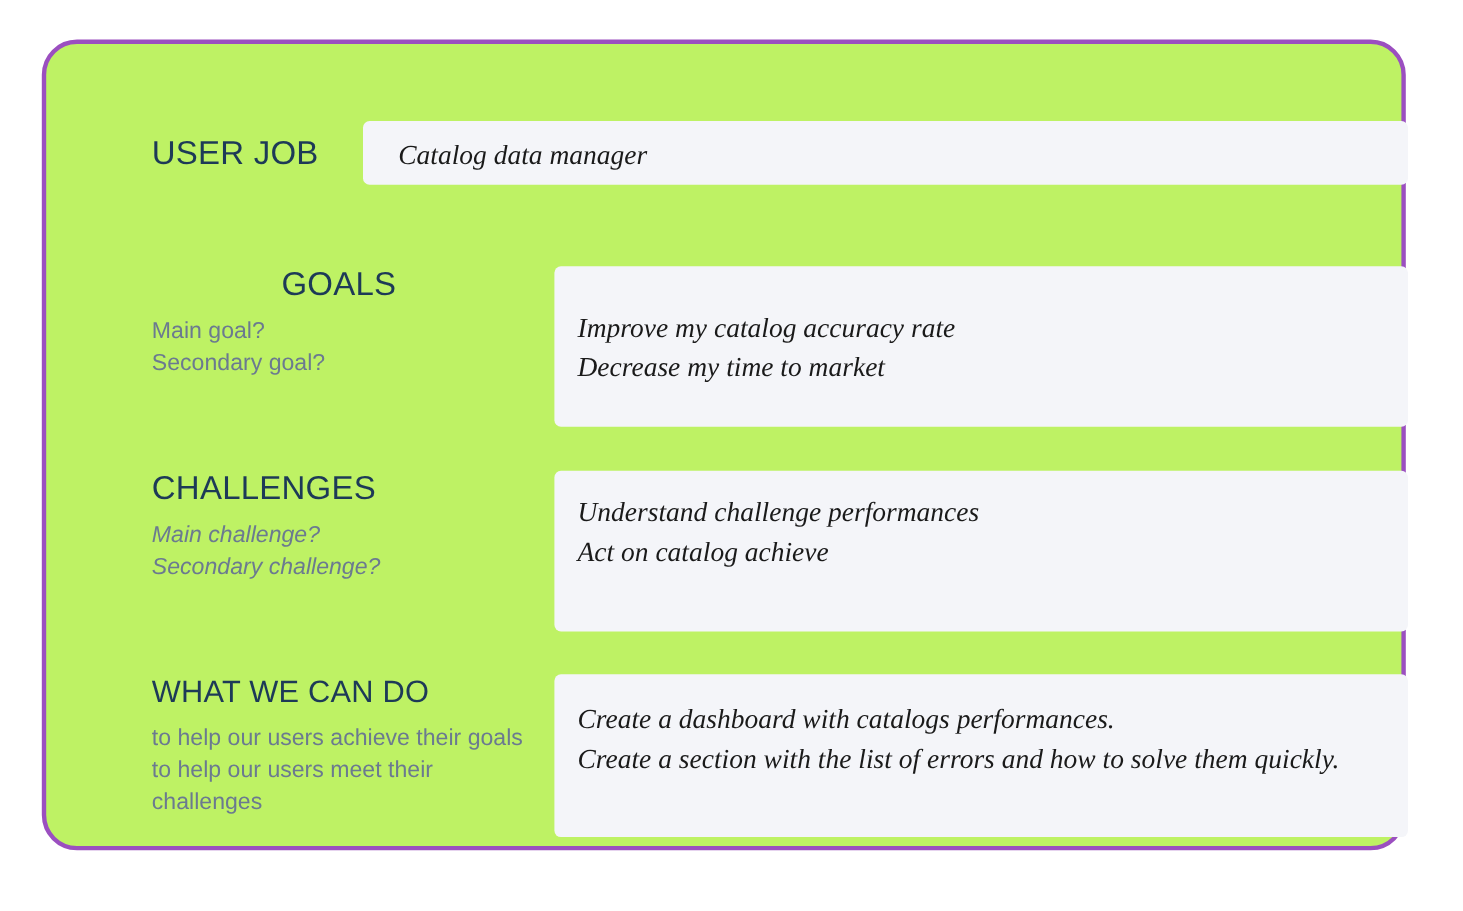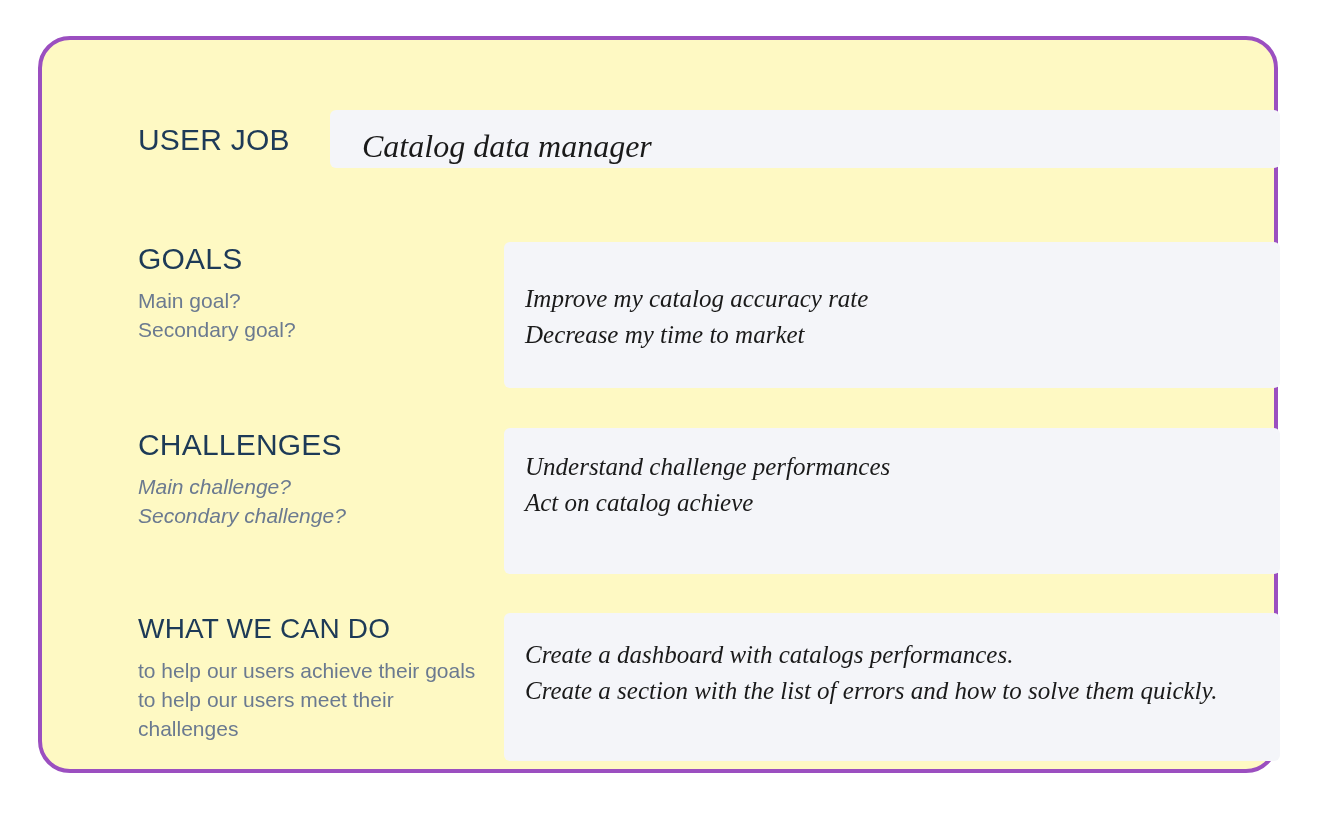--- a/index.html
+++ b/index.html
@@ -24,21 +24,21 @@
   
   .persona-card {
     position: absolute;
     left: 38px;
     top: 36px;
     width: 1240px;
     height: 737px;
     box-sizing: border-box;
     border: 4px solid #9b4fc0;
     border-radius: 32px;
-    background: #fef9c3;
+    background: #bef264;
   }
 
   .label-col {
     position: absolute;
   }
 
   .heading {
     color: #1d3a57;
     font-weight: 400;
     letter-spacing: 0.2px;
@@ -76,26 +76,26 @@
   #userjob-panel {
     left: 288px;
     top: 70px;
     width: 950px;
     height: 58px;
   }
   #userjob-panel .panel-text {
     position: absolute;
     left: 32px;
     top: 14px;
-    font-size: 32px;
+    font-size: 25px;
   }
 
   
   #goals-labels { left: 96px; top: 202px; }
-  #goals-labels .heading { font-size: 30px; }
+  #goals-labels .heading { font-size: 30px; text-align: center; }
   #goals-labels .sub-label {
     font-size: 21px;
     margin-top: 12px;
     width: 340px;
   }
   #goals-panel {
     left: 462px;
     top: 202px;
     width: 776px;
     height: 146px;

